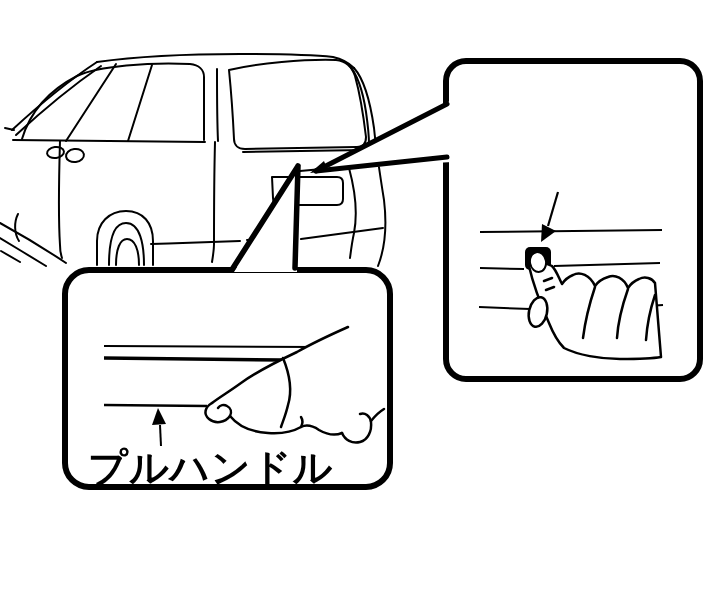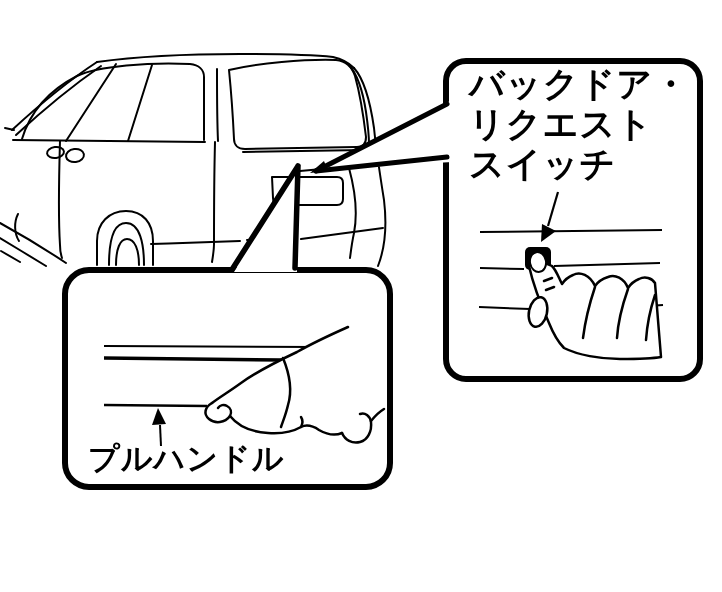--- a/index.html
+++ b/index.html
@@ -1,21 +1,21 @@
 <!DOCTYPE html>
 <html><head>
 <meta charset="utf-8">
 <style>
   html,body{margin:0;padding:0;background:#ffffff;}
   .canvas{position:relative;width:722px;height:592px;background:#ffffff;overflow:hidden;
           font-family:"DejaVu Sans","Liberation Sans",sans-serif;}
   .artwork{position:absolute;left:0;top:0;}
   .label{position:absolute;color:#000;white-space:pre-line;font-weight:600;}
   .label-switch{left:469px;top:64px;font-size:35px;line-height:40px;letter-spacing:1px;}
-  .label-pull{left:88px;top:441px;font-size:31px;line-height:34px;letter-spacing:1px;}
+  .label-pull{left:88px;top:451px;font-size:39px;line-height:34px;letter-spacing:1px;}
 </style>
 </head>
 <body>
 
 <div class="canvas">
 
 <svg class="artwork" width="722" height="592" viewBox="0 0 722 592">
 
   <g fill="none" stroke="#000" stroke-width="2" stroke-linecap="round" stroke-linejoin="round">
 
@@ -117,19 +117,16 @@
       <path d="M628,289 C622,306 618,322 617,338"></path>
       <path d="M655,295 C650,310 647,325 646,340"></path>
       <path d="M544,281 L552,278"></path>
       <path d="M546,290 L554,287"></path>
     </g>
     <ellipse cx="538" cy="312" rx="9" ry="15" transform="rotate(12 538 312)" fill="#ffffff" stroke="#000" stroke-width="2.5"></ellipse>
     <ellipse cx="538" cy="262" rx="8" ry="10" transform="rotate(-10 538 262)" fill="#ffffff" stroke="#000" stroke-width="2"></ellipse>
   </g>
 </svg>
 
-<div class="label label-switch">バックドア・
-リクエスト
-スイッチ</div>
 
 <div class="label label-pull">プルハンドル</div>
 
 </div>
 
 </body></html>

